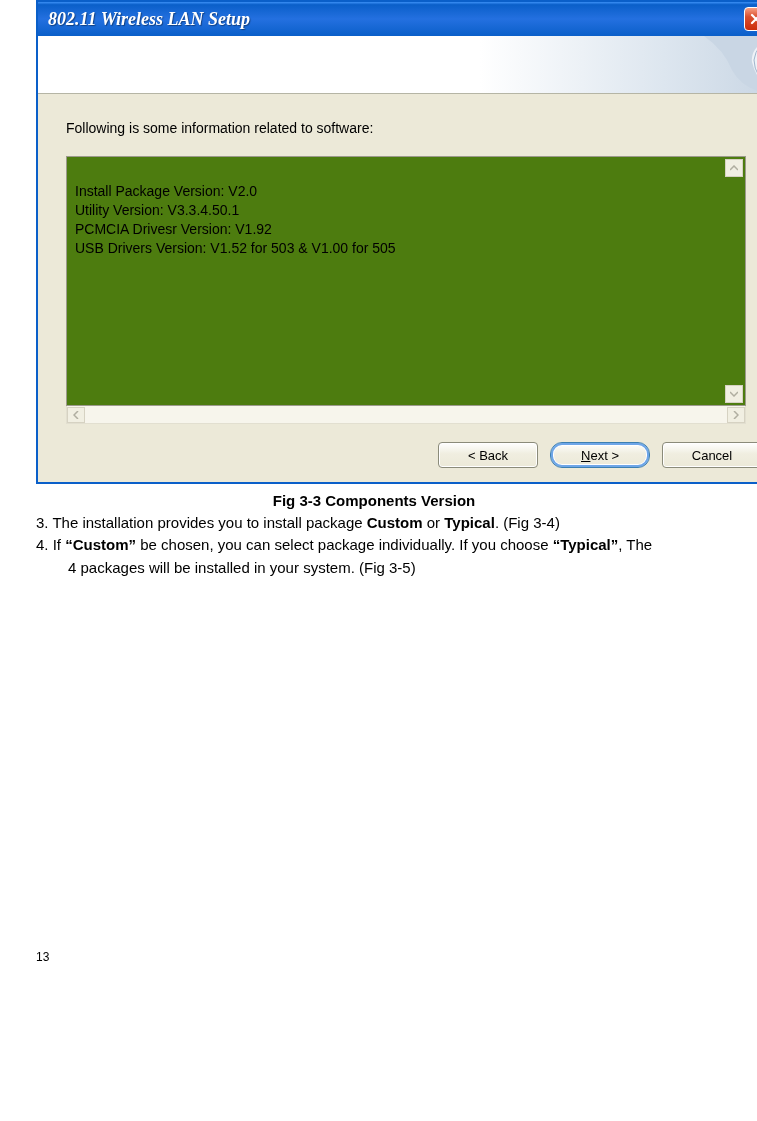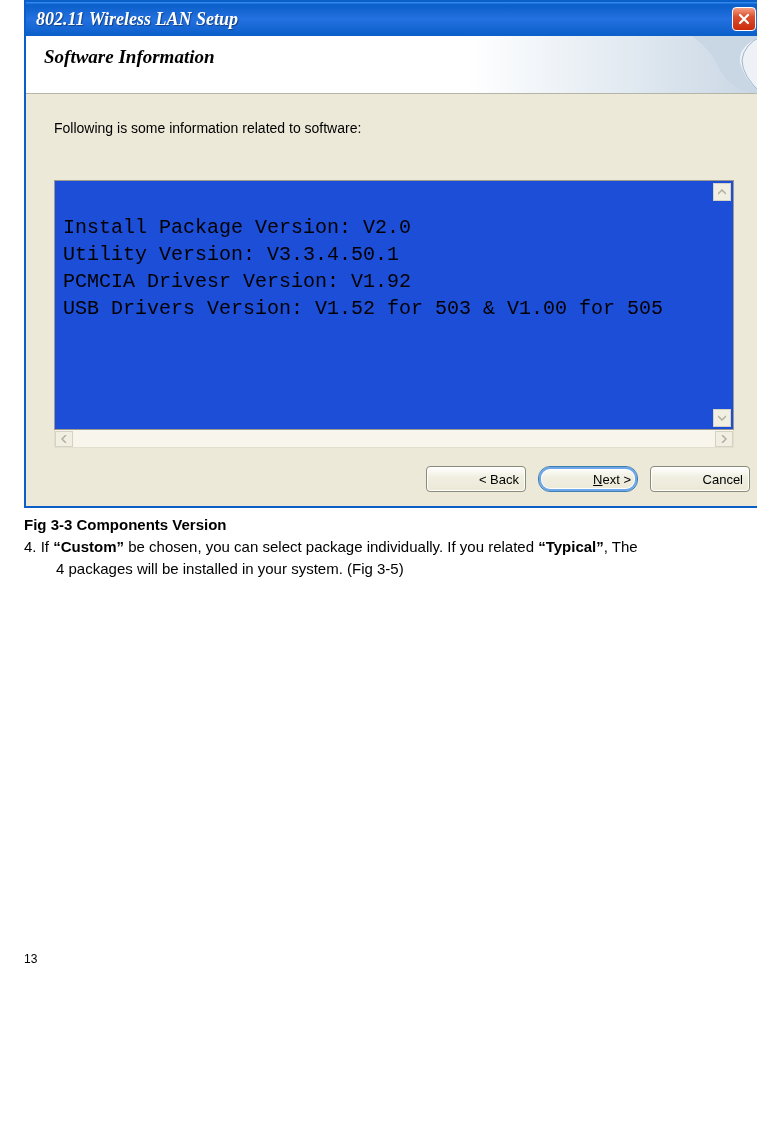--- a/index.html
+++ b/index.html
@@ -5,21 +5,21 @@
   * { box-sizing: border-box; }
   body {
     margin: 0;
     padding: 0;
     background: #fff;
     font-family: Arial, sans-serif;
     width: 757px;
   }
   .page {
     width: 740px;
-    padding: 0 28px 20px 24px;
+    padding: 0 28px 20px 36px;
   }
   .dialog {
     width: 740px;
     margin: 0 auto;
     border: 2px solid #0a5fc9;
     background: #ece9d8;
     position: relative;
   }
   .titlebar {
     height: 34px;
@@ -69,32 +69,32 @@
     width: 70px; height: 58px;
     pointer-events: none;
   }
   .body-area {
     padding: 26px 28px 10px 28px;
   }
   .intro-text {
     font-family: Tahoma, Arial, sans-serif;
     font-size: 14px;
     color: #000;
-    margin-bottom: 44px;
+    margin-bottom: 20px;
   }
   .info-box-wrap {
     position: relative;
   }
   .info-box {
-    background: #1d4ed8;
+    background: #4d7c0f;
     border: 1px solid #9c9a8c;
     height: 250px;
     padding: 6px 24px 6px 8px;
-    font-family: Liberation Mono, monospace;
-    font-size: 20px;
+    font-family: Liberation Sans, sans-serif;
+    font-size: 14px;
     color: #000;
     line-height: 1.35;
     white-space: pre-line;
     overflow: hidden;
     position: relative;
   }
   .scroll-up, .scroll-down {
     position: absolute;
     right: 2px;
     width: 18px; height: 18px;
@@ -148,30 +148,31 @@
     min-width: 100px;
     height: 26px;
     background: linear-gradient(to bottom, #ffffff, #f0eee0 45%, #ece9d8);
     border: 1px solid #8b8b7a;
     border-radius: 4px;
     font-family: Tahoma, Arial, sans-serif;
     font-size: 13px;
     color: #000;
     cursor: pointer;
     box-shadow: 0 0 0 1px #fff inset;
-    display: flex; align-items: center; justify-content: flex-end;
+    display: flex; align-items: center; justify-content: center;
   }
   .win-btn.default {
     box-shadow: 0 0 0 2px #6ea6e8 inset, 0 0 0 3px #fff inset;
     border-color: #3c7fb1;
     border-radius: 12px;
   }
   .win-btn .ul { text-decoration: underline; }
 
   .caption {
+    text-align: center;
     font-weight: bold;
     font-size: 15px;
     margin: 8px 0 4px 0;
   }
   .doc-text {
     font-size: 15px;
     line-height: 1.35;
     margin: 0 0 2px 0;
   }
   .doc-text.indent { padding-left: 32px; }
@@ -191,21 +192,20 @@
     <div class="titlebar">
       <span class="titlebar-text">802.11  Wireless LAN Setup</span>
       <div class="close-btn">
         <svg width="12" height="12" viewBox="0 0 12 12">
           <path d="M2 2 L10 10 M10 2 L2 10" stroke="#fff" stroke-width="2.2" stroke-linecap="round"></path>
         </svg>
       </div>
     </div>
 
     <div class="header-band">
-      <span class="header-title">Software Information</span>
       <svg class="page-curl" viewBox="0 0 70 58">
         <path d="M0 0 L70 0 L70 58 Q40 56 28 34 Q20 14 0 0 Z" fill="#c9d6e4"></path>
         <path d="M70 0 L70 58 Q52 44 48 26 Q46 10 70 0 Z" fill="#eef2f7"></path>
         <path d="M70 0 Q52 8 50 24 Q50 40 70 58" fill="none" stroke="#9fb5cc" stroke-width="1"></path>
       </svg>
     </div>
 
     <div class="body-area">
       <div class="intro-text">Following is some information related to software:</div>
 
@@ -252,18 +252,21 @@
       <button class="win-btn">
         <span>Cancel</span>
       </button>
     </div>
 
   </div>
 
   <div class="caption">Fig 3-3 Components Version</div>
 
   <p class="doc-text">
-    <span>4. If </span><span class="bold">“Custom”</span><span> be chosen, you can select package individually. If you related </span><span class="bold">“Typical”</span><span>, The</span>
+    <span>3. The installation provides you to install package </span><span class="bold">Custom</span><span> or </span><span class="bold">Typical</span><span>. (Fig 3-4)</span>
+  </p>
+  <p class="doc-text">
+    <span>4. If </span><span class="bold">“Custom”</span><span> be chosen, you can select package individually. If you choose </span><span class="bold">“Typical”</span><span>, The</span>
   </p>
   <p class="doc-text indent">4 packages will be installed in your system. (Fig 3-5)</p>
 
   <div class="page-num">13</div>
 </div>
 
 </body></html>

